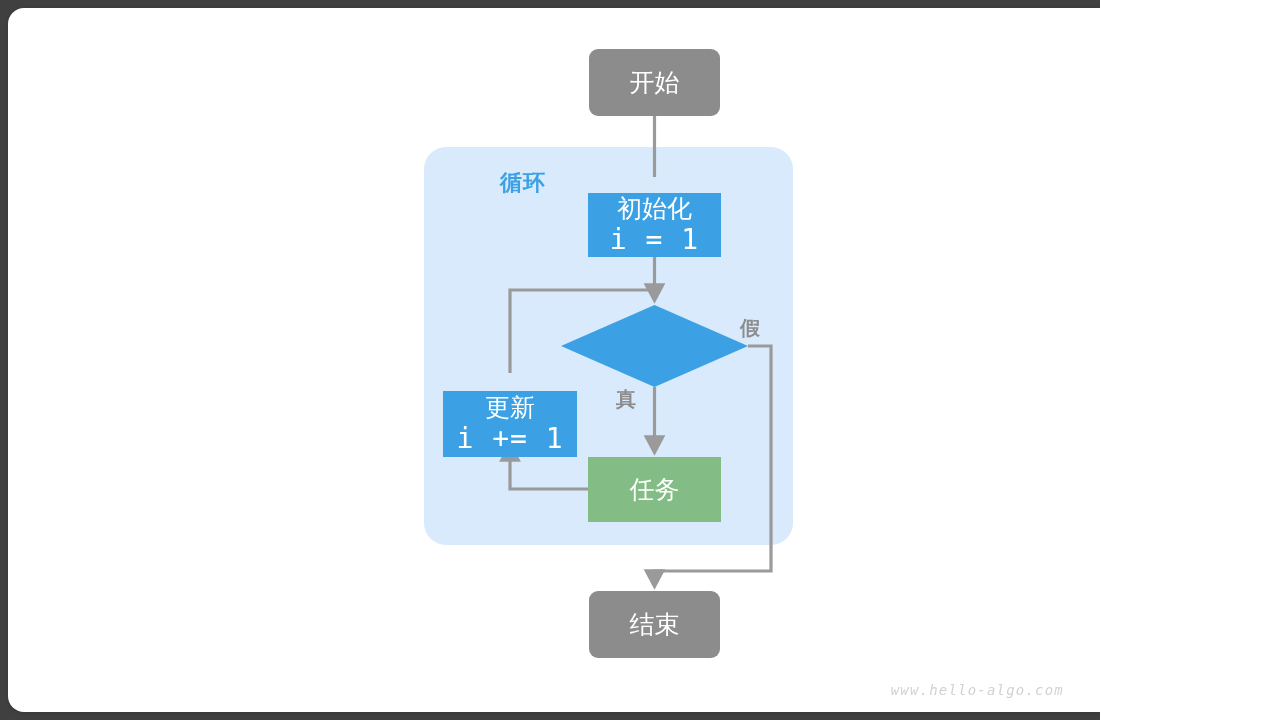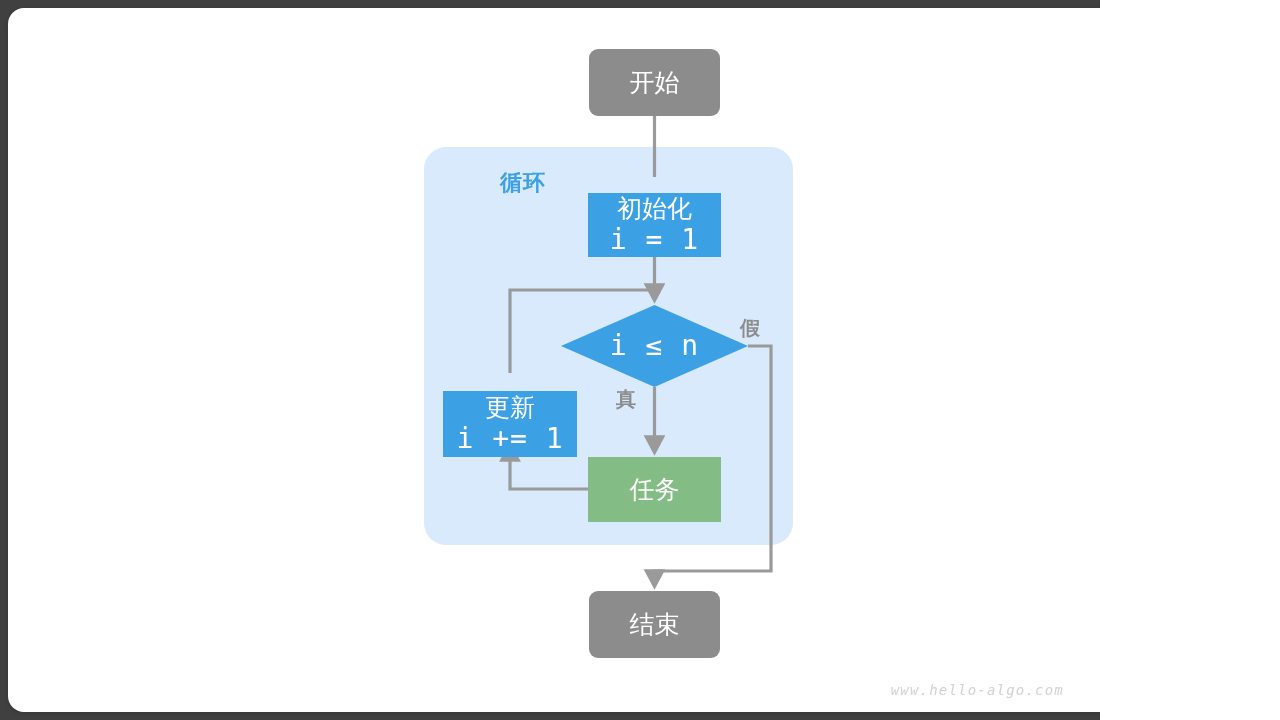--- a/index.html
+++ b/index.html
@@ -142,23 +142,20 @@
 
   <div class="node-label" id="start-node">
     <span class="cjk">开始</span>
   </div>
 
   <div class="node-label" id="init-node">
     <span class="cjk">初始化</span>
     <span class="mono">i = 1</span>
   </div>
 
-  <div class="node-label" id="cond-node">
-    <span class="mono">i ≤ n</span>
-  </div>
 
   <div class="node-label" id="update-node">
     <span class="cjk">更新</span>
     <span class="mono">i += 1</span>
   </div>
 
   <div class="node-label" id="task-node">
     <span class="cjk">任务</span>
   </div>
 

